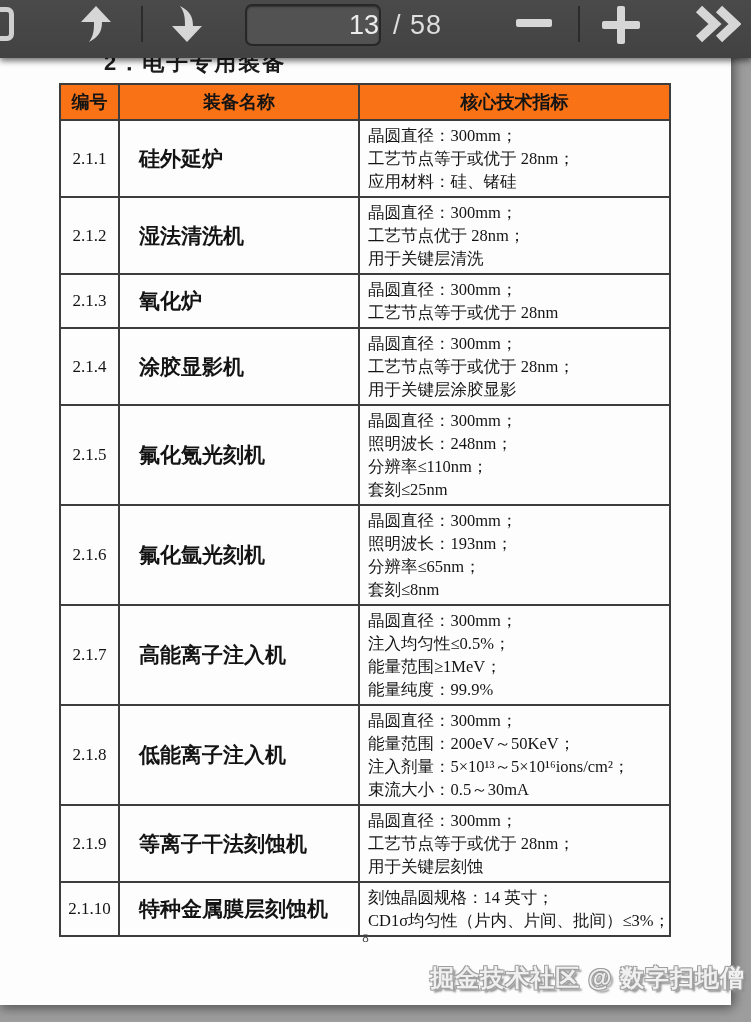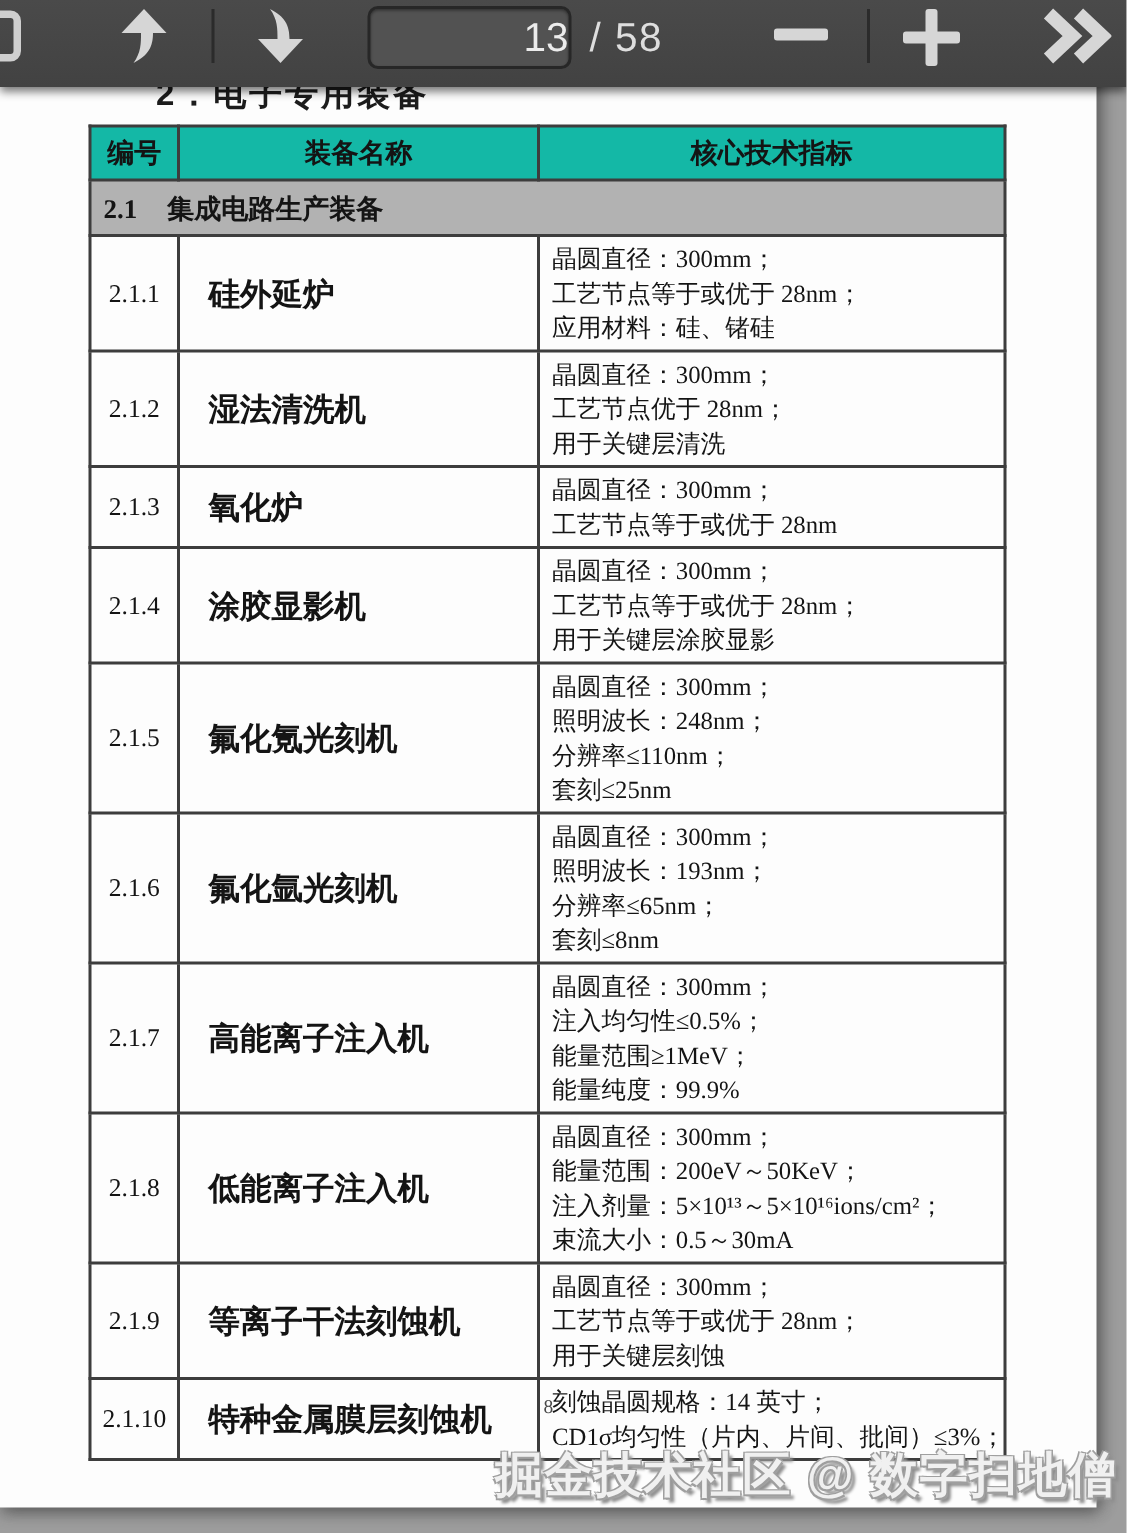--- a/index.html
+++ b/index.html
@@ -74,21 +74,21 @@
   .spec-table th, .spec-table td {
     border:2px solid #3d3d3d;
     color:#141414;
     vertical-align:middle;
   }
   .spec-table thead th {
     height:36px;
     font-family:"Liberation Serif", serif;
     font-size:18px; font-weight:bold;
     text-align:center;
-    background:#14b8a6;
+    background:#f97316;
   }
   tr.section-row td {
     background:#b2b2b2;
     height:37px;
     font-size:18px; font-weight:bold;
     font-family:"Liberation Sans", sans-serif;
     padding-left:8px;
   }
   tr.section-row .sec-id { margin-right:20px; font-family:"Liberation Serif", serif; }
   td.cell-id {
@@ -111,21 +111,21 @@
   .footer-page {
     position:absolute; left:0; top:930px; width:731px;
     text-align:center;
     font-family:"Liberation Serif", serif;
     font-size:13px; color:#4a4a4a;
     z-index:2;
   }
 
   .watermark {
     position:absolute; right:6px; top:962px;
-    font-size:32px; font-weight:bold;
+    font-size:24px; font-weight:bold;
     letter-spacing:1px;
     color:#f0f0f0;
     text-shadow:
       -1px -1px 0 #9f9f9f, 1px -1px 0 #9f9f9f,
       -1px 1px 0 #9f9f9f, 1px 1px 0 #9f9f9f,
       3px 3px 2px #8f8f8f;
     z-index:3;
     font-family:"Liberation Sans", sans-serif;
   }
 </style>
@@ -189,25 +189,20 @@
       <col class="c-spec">
     </colgroup>
   <thead>
     <tr>
       <th>编号</th>
       <th>装备名称</th>
       <th>核心技术指标</th>
     </tr>
   </thead>
   <tbody>
-    <tr class="section-row">
-      <td colspan="3">
-        <span class="sec-id">2.1</span><span>集成电路生产装备</span>
-      </td>
-    </tr>
 
   <tr>
     <td class="cell-id">2.1.1</td>
     <td class="cell-name">硅外延炉</td>
     <td class="cell-spec">
           <div class="spec-line">晶圆直径：300mm；</div>
           <div class="spec-line">工艺节点等于或优于 28nm；</div>
           <div class="spec-line">应用材料：硅、锗硅</div>
         </td>
   </tr>

